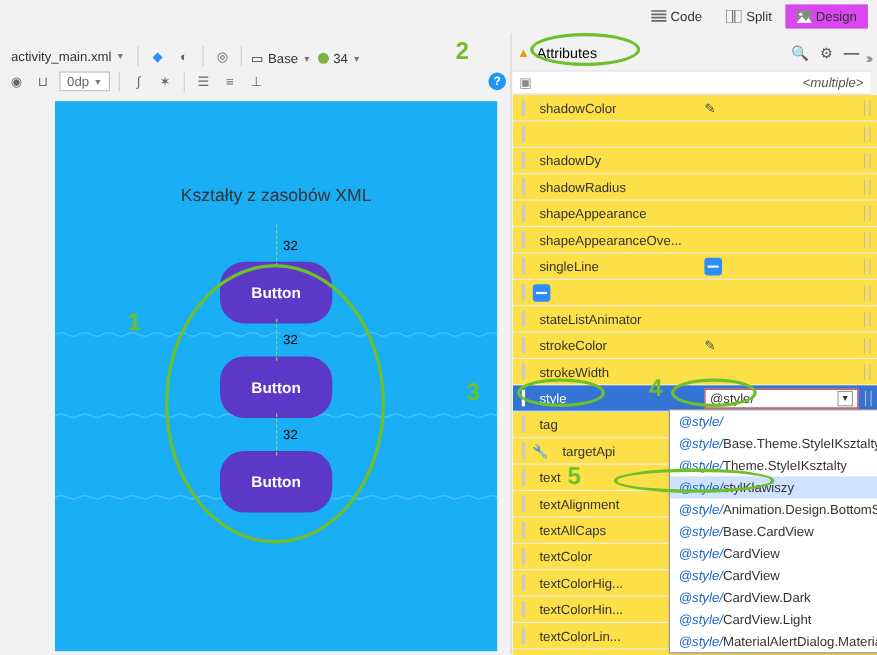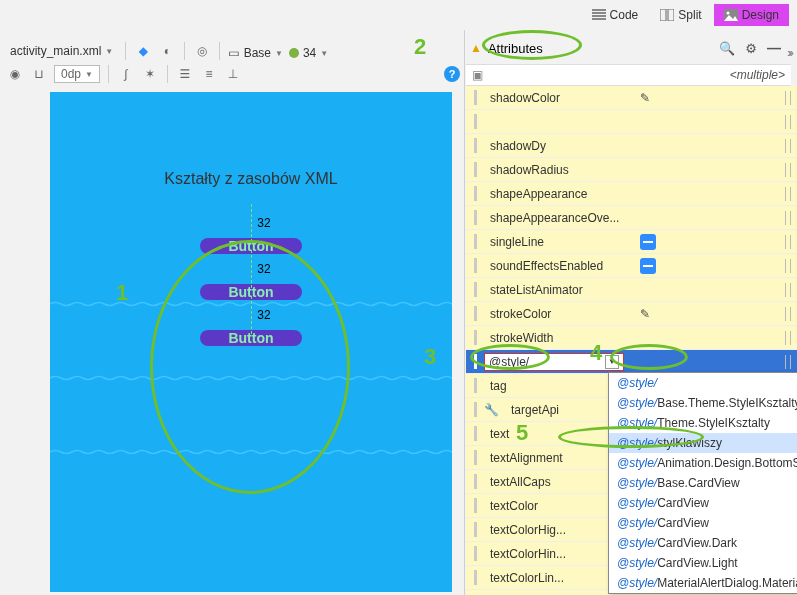--- a/index.html
+++ b/index.html
@@ -38,21 +38,21 @@
   .mag { font-size: 13px; color: #555; }
   .gear { font-size: 13px; color: #555; }
   .dash { font-size: 14px; color: #555; font-weight: bold;}
 
   
   .multiple-row { position: absolute; top: 64px; left: 466px; right: 6px; height: 22px; display: flex; align-items: center; background: #fff; border-top: 1px solid #ddd; border-bottom: 1px solid #ddd; padding: 0 6px;}
   .multiple-row .sq { color: #888; }
   .multiple-row .mtxt { margin-left: auto; font-style: italic; color: #555;}
 
   
-  .attr-list { position: absolute; top: 86px; left: 466px; right: 0; bottom: 0; background: #fef9c3; overflow: auto; }
+  .attr-list { position: absolute; top: 86px; left: 466px; right: 0; bottom: 0; background: #fde047; overflow: auto; }
   .attr-row { display: flex; align-items: center; height: 24px; border-bottom: 1px solid #eee; padding-left: 18px; gap: 6px; position: relative; }
   .attr-row .bar { position: absolute; left: 8px; top: 4px; bottom: 4px; width: 3px; background: #c9c9c9; }
   .attr-row.sel { background: #3474d4; color: #fff; }
   .attr-row.sel .bar { background: #fff; }
   .attr-label { flex: 0 0 150px; font-size: 12px; padding-left: 6px; white-space: nowrap; overflow: hidden; text-overflow: ellipsis; }
   .attr-val { flex: 1; display: flex; align-items: center; gap: 6px; }
   .picker { color: #444; }
   .bluebox { width: 16px; height: 16px; background: #2e8cff; border-radius: 3px; position: relative; }
   .bluebox::after { content:""; position:absolute; left:3px; right:3px; top:7px; height:2px; background:#fff;}
   .val-right-dash { width: 6px; height: 14px; border-left: 1px solid #bbb; border-right: 1px solid #bbb; margin-left:auto; margin-right:6px;}
@@ -67,21 +67,21 @@
   .ac-at { color: #1a66cc; font-style: italic; }
 
   
   .canvas-wrap { position: absolute; top: 92px; left: 50px; width: 402px; height: 500px; background: #1aaef5; }
   .canvas-inner { position: absolute; inset: 0; display: flex; flex-direction: column; align-items: center; }
   .title-text { margin-top: 78px; font-size: 16px; color: #333; }
   .btn-stack { margin-top: 20px; display:flex; flex-direction:column; align-items:center;}
   .gap-label { color:#000000; font-size:12px; height:30px; display:flex; align-items:center; position:relative;}
   .gap-label::before { content:""; position:absolute; left:50%; top:-4px; bottom:-4px; border-left:1px dashed #7be07b; }
   .gap-label span { background:#1aaef5; padding:0 2px; position:relative; z-index:1; margin-left:26px;}
-  .pill-btn { background:#5b39c6; color:#86efac; font-weight:bold; padding: 0 28px; border-radius: 22px; font-size:14px;}
+  .pill-btn { background:#5b39c6; color:#ffffff; font-weight:bold; padding: 20px 28px; border-radius: 22px; font-size:14px;}
   .zigzag { position:absolute; left:0; right:0; height:6px; }
   .zigzag svg { width:100%; height:100%; }
 
   
   .ann-circle { position:absolute; border:3px solid #6fbf2d; border-radius:50%; pointer-events:none; z-index:10;}
   .ann-num { position:absolute; color:#6fbf2d; font-size:22px; font-weight:bold; z-index:10; pointer-events:none;}
 </style>
 </head>
 <body>
 
@@ -220,21 +220,20 @@
     <div class="attr-row">
       <div class="bar"></div>
       <div class="attr-label">singleLine</div>
       <div class="attr-val">
         <span class="bluebox"></span>
         <span class="val-right-dash"></span>
       </div>
     </div>
     <div class="attr-row">
       <div class="bar"></div>
-      <div class="attr-label">soundEffectsEnabled</div>
       <div class="attr-val">
         <span class="bluebox"></span>
         <span class="val-right-dash"></span>
       </div>
     </div>
     <div class="attr-row">
       <div class="bar"></div>
       <div class="attr-label">stateListAnimator</div>
       <div class="attr-val">
         <span class="val-right-dash"></span>
@@ -250,20 +249,21 @@
     </div>
     <div class="attr-row">
       <div class="bar"></div>
       <div class="attr-label">strokeWidth</div>
       <div class="attr-val">
         <span class="val-right-dash"></span>
       </div>
     </div>
     <div class="attr-row sel">
       <div class="bar"></div>
+      <div class="attr-label">style</div>
       <div class="attr-val">
         <div class="style-input">
           <span>@style/</span>
           <span class="dd">▼</span>
         </div>
         <span class="val-right-dash"></span>
       </div>
     </div>
     <div class="attr-row">
       <div class="bar"></div>

